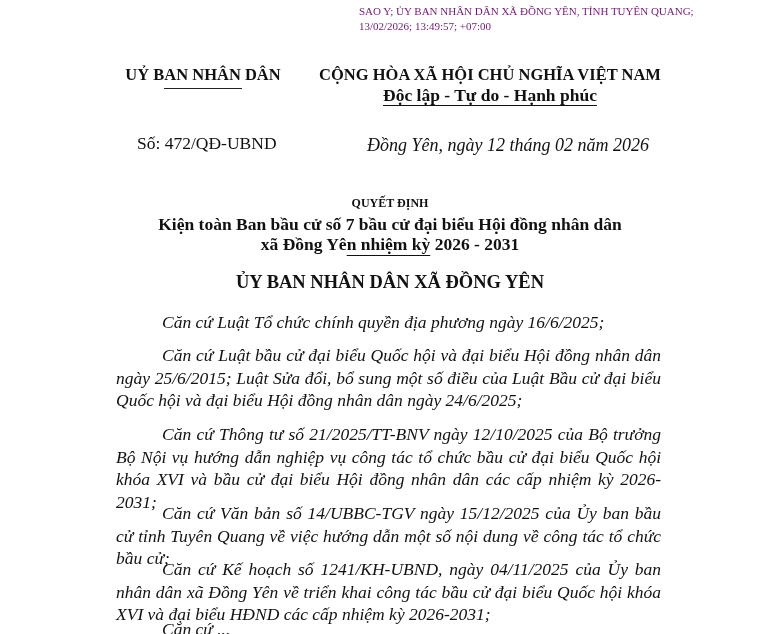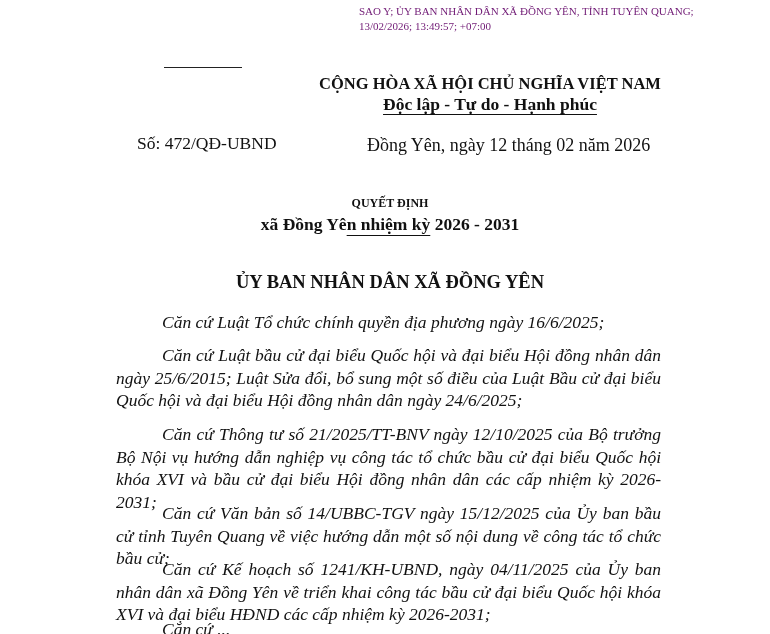--- a/index.html
+++ b/index.html
@@ -46,37 +46,37 @@
 
     
     .nation {
       left: 300px;
       top: 64px;
       width: 380px;
       text-align: center;
       font-weight: bold;
       font-size: 16.5px;
       line-height: 21px;
-      margin-top: 9px;
     }
     .motto {
       text-decoration: underline;
       text-decoration-thickness: 1px;
       text-underline-offset: 4px;
       font-size: 17.5px;
     }
 
     .doc-number {
       left: 137px;
       top: 133px;
       font-size: 17.5px;
     }
     .place-date {
       left: 367px;
       top: 135px;
+      font-style: italic;
       font-size: 18px;
     }
 
     
     .title {
       left: 150px;
       top: 193px;
       width: 480px;
       text-align: center;
       font-weight: bold;
@@ -127,33 +127,35 @@
   </style>
 </head>
 <body>
 
 <div class="abs stamp">
   <div>SAO Y; ỦY BAN NHÂN DÂN XÃ ĐỒNG YÊN, TỈNH TUYÊN QUANG;</div>
   <div>13/02/2026; 13:49:57; +07:00</div>
 </div>
 
 <div class="abs org-left">
+  <div>UỶ BAN NHÂN DÂN</div>
   <span class="uline"></span>
 </div>
 
 <div class="abs nation">
   <div>CỘNG HÒA XÃ HỘI CHỦ NGHĨA VIỆT NAM</div>
   <div><span class="motto">Độc lập - Tự do - Hạnh phúc</span></div>
 </div>
 
 <div class="abs doc-number">Số: 472/QĐ-UBND</div>
 <div class="abs place-date">Đồng Yên, ngày 12 tháng 02 năm 2026</div>
 
 <div class="abs title">QUYẾT ĐỊNH</div>
 <div class="abs subtitle">
+  <div>Kiện toàn Ban bầu cử số 7 bầu cử đại biểu Hội đồng nhân dân</div>
   <div><span>xã Đồng Yê</span><span class="ul">n nhiệm kỳ</span><span> 2026 - 2031</span></div>
 </div>
 <div class="abs authority">ỦY BAN NHÂN DÂN XÃ ĐỒNG YÊN</div>
 
 <div class="abs basis p1">Căn cứ Luật Tổ chức chính quyền địa phương ngày 16/6/2025;</div>
 <div class="abs basis p2">Căn cứ Luật bầu cử đại biểu Quốc hội và đại biểu Hội đồng nhân dân ngày 25/6/2015; Luật Sửa đổi, bổ sung một số điều của Luật Bầu cử đại biểu Quốc hội và đại biểu Hội đồng nhân dân ngày 24/6/2025;</div>
 <div class="abs basis p3">Căn cứ Thông tư số 21/2025/TT-BNV ngày 12/10/2025 của Bộ trưởng Bộ Nội vụ hướng dẫn nghiệp vụ công tác tổ chức bầu cử đại biểu Quốc hội khóa XVI và bầu cử đại biểu Hội đồng nhân dân các cấp nhiệm kỳ 2026-2031;</div>
 <div class="abs basis p4">Căn cứ Văn bản số 14/UBBC-TGV ngày 15/12/2025 của Ủy ban bầu cử tỉnh Tuyên Quang về việc hướng dẫn một số nội dung về công tác tổ chức bầu cử;</div>
 <div class="abs basis p5">Căn cứ Kế hoạch số 1241/KH-UBND, ngày 04/11/2025 của Ủy ban nhân dân xã Đồng Yên về triển khai công tác bầu cử đại biểu Quốc hội khóa XVI và đại biểu HĐND các cấp nhiệm kỳ 2026-2031;</div>
 <div class="abs basis p6">Căn cứ ...</div>

